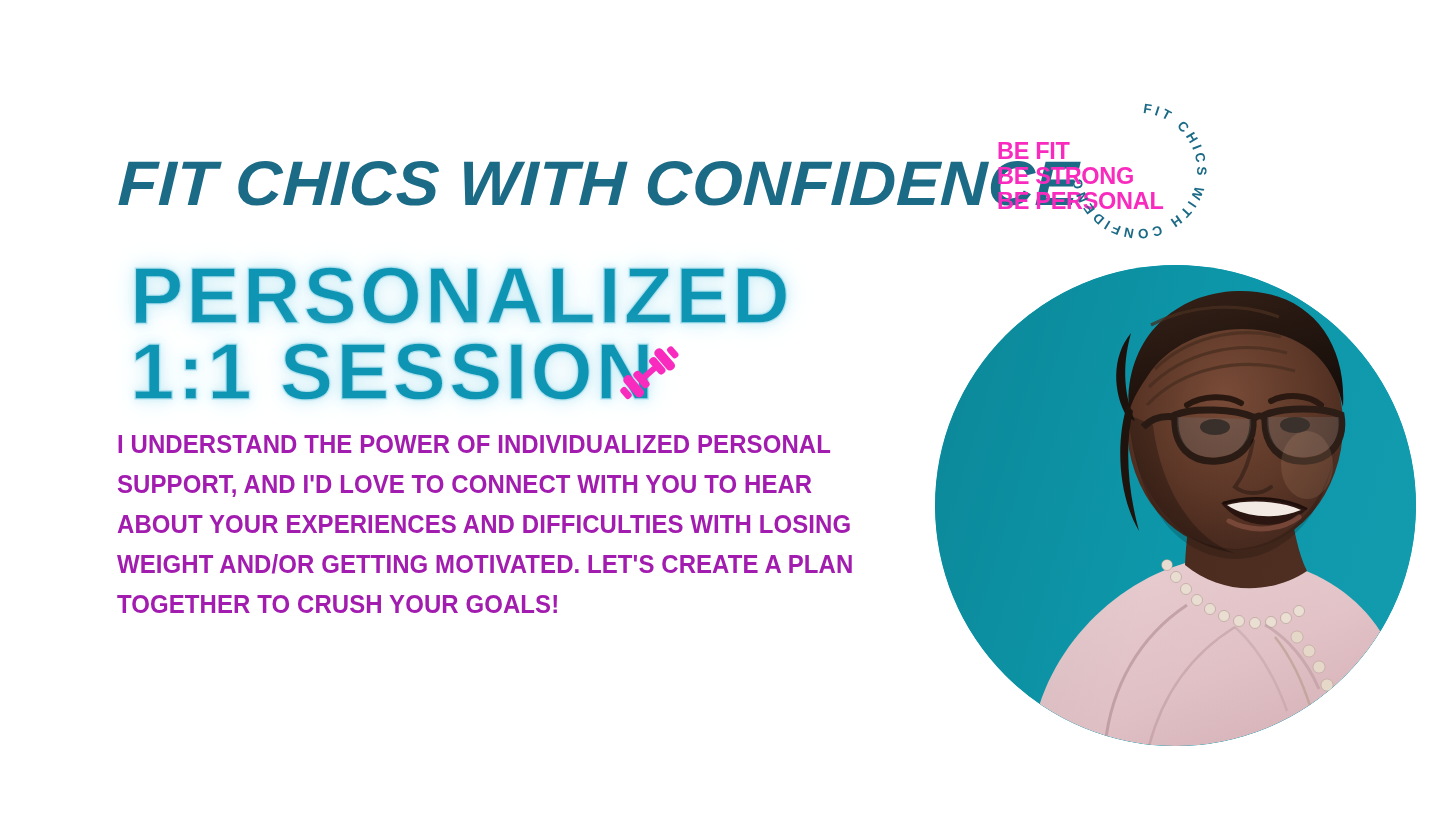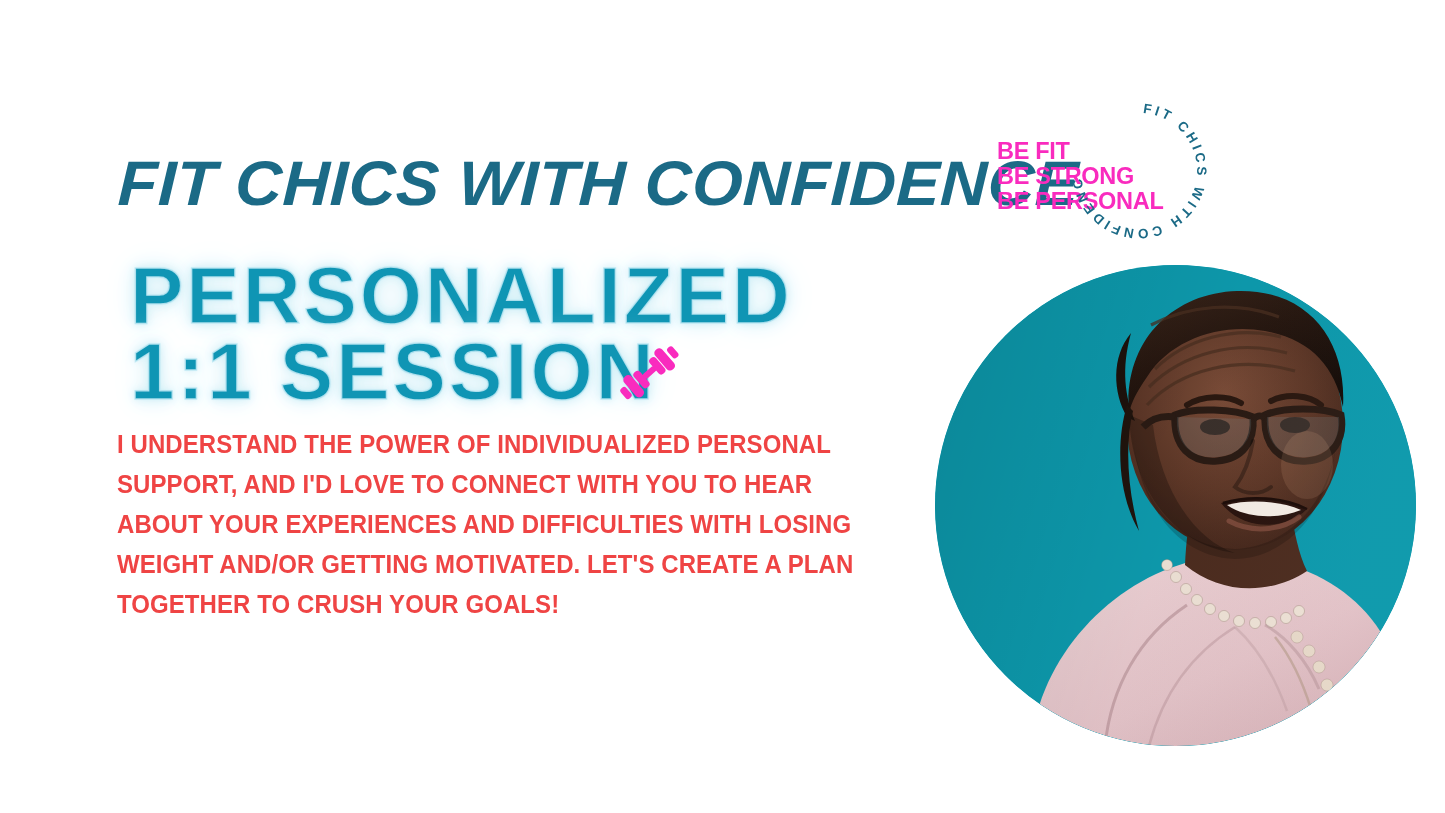--- a/index.html
+++ b/index.html
@@ -79,21 +79,21 @@
   .body-copy {
     position: absolute;
     left: 117px;
     top: 424px;
     width: 730px;
     font-family: "Liberation Sans Narrow", "Liberation Sans", sans-serif;
     font-size: 25.5px;
     font-weight: 700;
     line-height: 40px;
     letter-spacing: 0.1px;
-    color: #ef4444;
+    color: #a21caf;
   }
   .body-copy .ln {
     display: block;
     white-space: nowrap;
     transform: scaleX(0.94);
     transform-origin: left center;
   }
 
   
   .logo {

